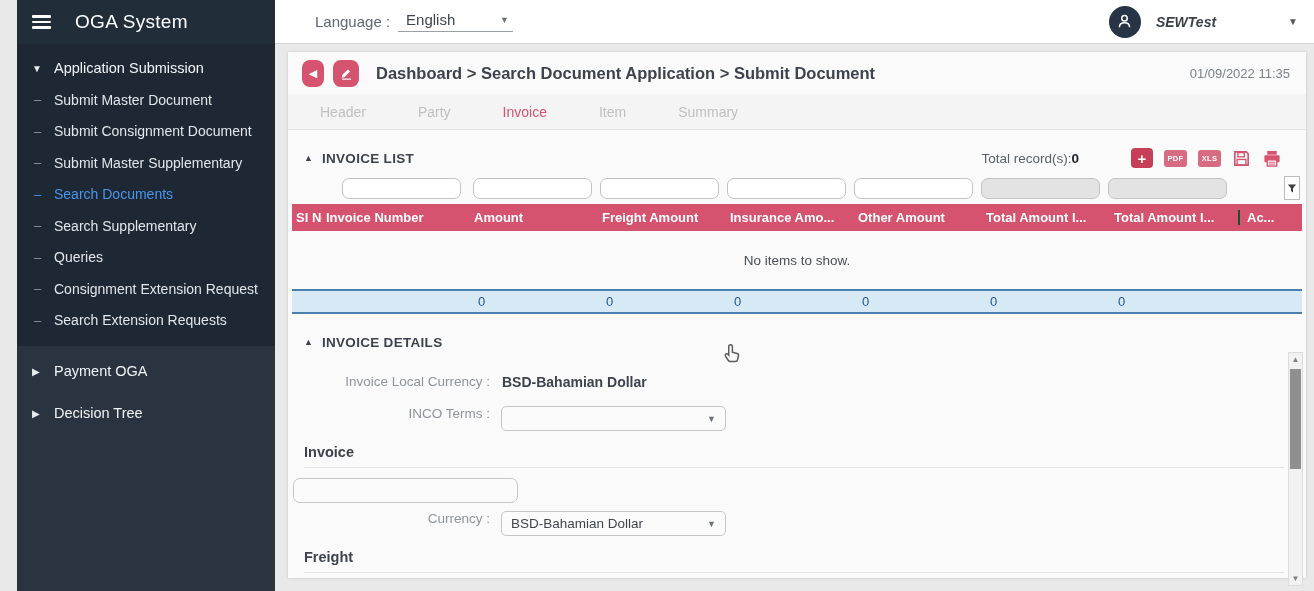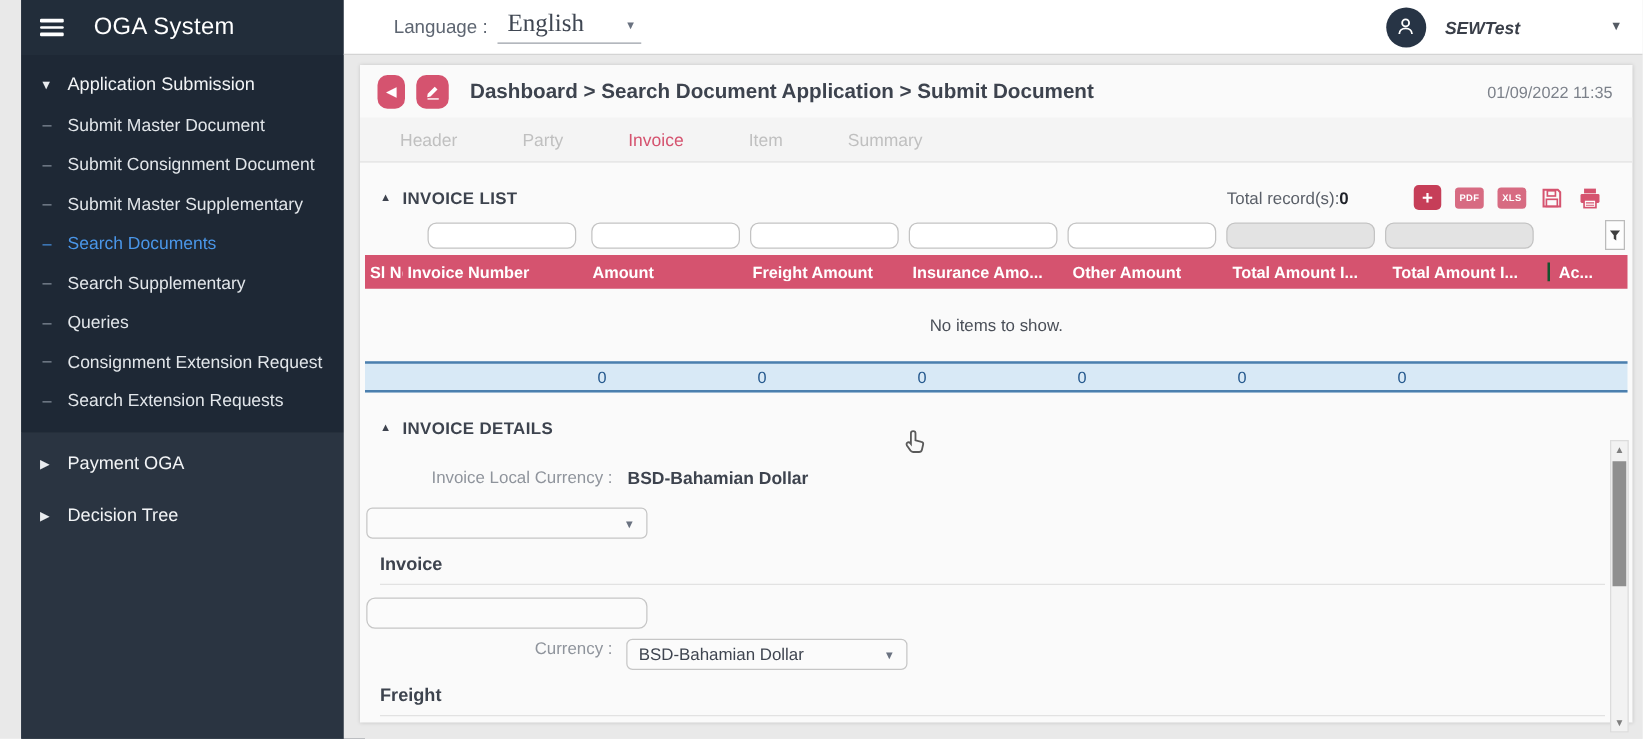--- a/index.html
+++ b/index.html
@@ -21,21 +21,21 @@
   .sb-item .ilabel { margin-left:4px; white-space:nowrap; }
   .sb-item.active, .sb-item.active .dash { color:#4a96e8; }
   .sb-rest { flex:1; background:#2a3441; padding-top:4px; }
   .sb-rest .sb-group { padding:13px 0 13px 15px; }
 
   
   .topbar { position:absolute; left:275px; top:0; right:0; height:44px; background:#ffffff; border-bottom:1px solid #d4d4d4; display:flex; align-items:center; }
   .lang { display:flex; align-items:center; margin-left:40px; }
   .lang-label { font-size:15px; color:#5d6571; }
   .lang-select { display:flex; align-items:center; margin-left:8px; border-bottom:1px solid #9aa0a8; padding:0 4px 3px 8px; cursor:pointer; }
-  .lang-value { font-size:20px; color:#3f4document652; color:#3f4652; min-width:78px;font-family:Liberation Serif, serif; }
+  .lang-value { font-size:15px; color:#3f4document652; color:#3f4652; min-width:78px; }
   .sm-caret { font-size:9px; color:#6a7280; margin-left:16px; }
   .user { margin-left:auto; display:flex; align-items:center; margin-right:16px; cursor:pointer;font-style:italic; }
   .avatar { width:32px; height:32px; border-radius:50%; background:#273445; display:flex; align-items:center; justify-content:center; }
   .user-name { margin-left:15px; font-size:14px; font-weight:bold; color:#3a3f49; }
   .user-caret { font-size:10px; color:#555b64; margin-left:72px; }
 
   
   .main { position:absolute; left:275px; top:44px; right:0; bottom:0; background:#e9e9e9; }
   .card { position:absolute; left:13px; top:8px; right:8px; bottom:13px; background:#fafafa; box-shadow:0 0 3px rgba(0,0,0,.15); overflow:hidden; display:flex; flex-direction:column; }
 
@@ -277,20 +277,21 @@
       <span class="tri">▲</span>
       <span class="section-title">INVOICE DETAILS</span>
     </div>
 
     <div class="form-row mt18">
       <span class="f-label">Invoice Local Currency :</span>
       <span class="f-value">BSD-Bahamian Dollar</span>
     </div>
 
     <div class="form-row mt7">
+      <span class="f-label">INCO Terms :</span>
       <span class="select">
         <span class="val"></span>
         <span class="sm-caret">▼</span>
       </span>
     </div>
 
     <div class="subhead">Invoice</div>
     <div class="divider"></div>
 
     <div class="form-row mt10">

